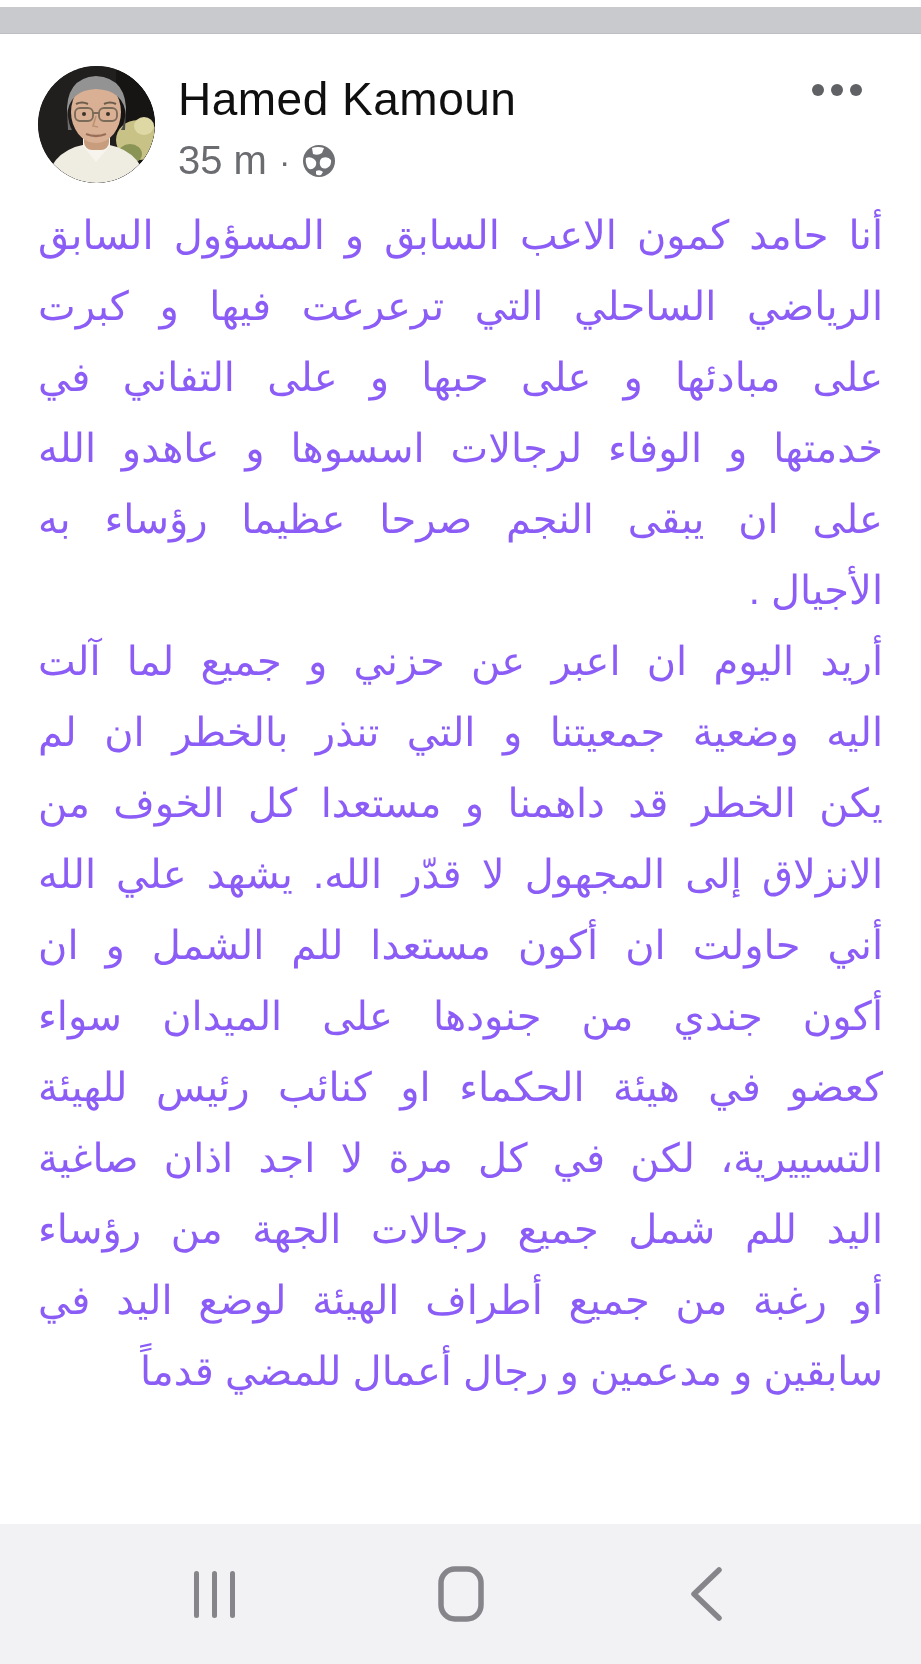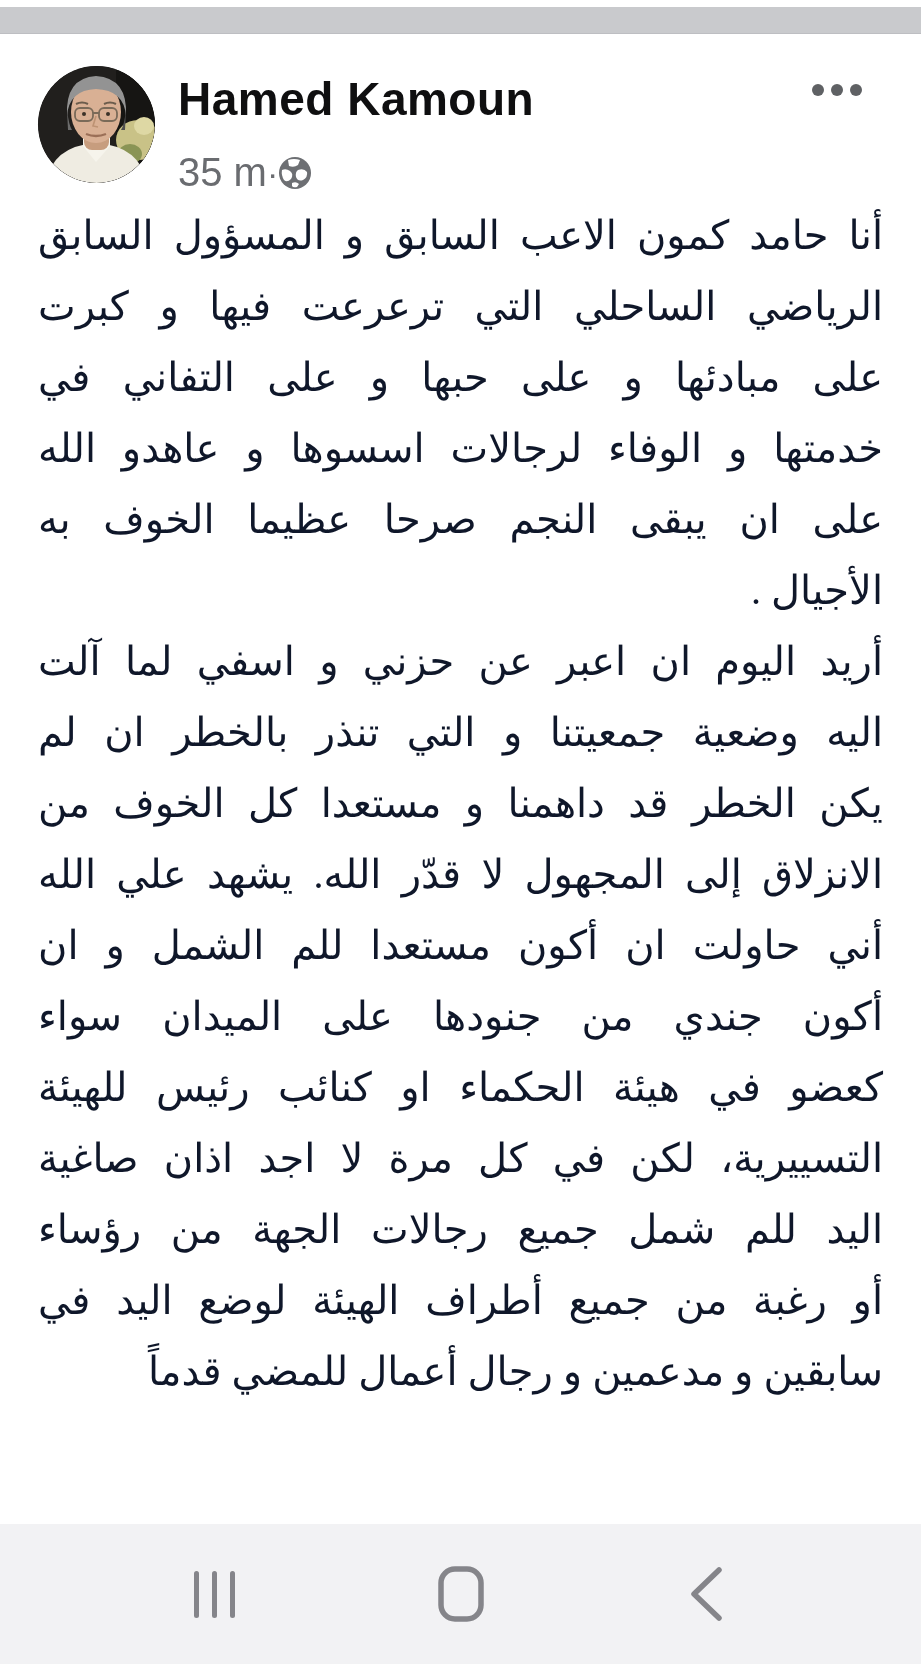--- a/index.html
+++ b/index.html
@@ -26,27 +26,27 @@
   .avatar {
     position: absolute; left: 38px; top: 32px;
     width: 117px; height: 117px;
     border-radius: 50%;
     overflow: hidden;
     background: #222;
   }
   .avatar svg { display: block; width: 100%; height: 100%; }
   .author-name {
     position: absolute; left: 178px; top: 38px;
-    font-size: 46px; font-weight: 700; color: #0f0f10;
+    font-size: 46px; font-weight: 400; color: #0f0f10;
     letter-spacing: 0.5px;
     white-space: nowrap;
   }
   .meta-row {
-    position: absolute; left: 178px; top: 116px;
-    display: flex; align-items: center; 
+    position: absolute; left: 178px; top: 104px;
+    display: flex; align-items: center; gap: 12px;
     font-size: 40px; color: #6a6c70;
   }
   .meta-sep { font-size: 34px; line-height: 40px; color: #6a6c70; }
   .globe-icon svg { display: block; width: 34px; height: 34px; }
   .dots-menu {
     position: absolute; right: 53px; top: 44px;
     display: flex; gap: 7px;
     padding: 6px; cursor: pointer;
   }
   .dots-menu span {
@@ -54,24 +54,24 @@
     background: #5f6164; display: block;
   }
 
   
   .post-text {
     position: absolute;
     left: 38px; right: 38px; top: 200px;
     direction: rtl;
   }
   .post-line {
-    font-family: Liberation Serif, serif;
+    font-family: Liberation Sans, sans-serif;
     font-size: 40px;
     line-height: 71px;
-    color: #0f172a;
+    color: #8b5cf6;
     text-align: justify;
     text-align-last: justify;
   }
   .post-line.pe { text-align-last: right; }
 
   
   .nav-bar {
     position: absolute; bottom: 0; left: 0;
     width: 100%; height: 140px;
     background: #f2f2f4;
@@ -145,23 +145,23 @@
         <span></span>
         <span></span>
     </div>
   </div>
 
   <div class="post-text">
       <div class="post-line">أنا حامد كمون الاعب السابق و المسؤول السابق</div>
       <div class="post-line">الرياضي الساحلي التي ترعرعت فيها و كبرت</div>
       <div class="post-line">على مبادئها و على حبها و على التفاني في</div>
       <div class="post-line">خدمتها و الوفاء لرجالات اسسوها و عاهدو الله</div>
-      <div class="post-line">على ان يبقى النجم صرحا عظيما الخوف به</div>
+      <div class="post-line">على ان يبقى النجم صرحا عظيما رؤساء به</div>
       <div class="post-line pe">الأجيال .</div>
-      <div class="post-line">أريد اليوم ان اعبر عن حزني و اسفي لما آلت</div>
+      <div class="post-line">أريد اليوم ان اعبر عن حزني و جميع لما آلت</div>
       <div class="post-line">اليه وضعية جمعيتنا و التي تنذر بالخطر ان لم</div>
       <div class="post-line">يكن الخطر قد داهمنا و مستعدا كل الخوف من</div>
       <div class="post-line">الانزلاق إلى المجهول لا قدّر الله. يشهد علي الله</div>
       <div class="post-line">أني حاولت ان أكون مستعدا للم الشمل و ان</div>
       <div class="post-line">أكون جندي من جنودها على الميدان سواء</div>
       <div class="post-line">كعضو في هيئة الحكماء او كنائب رئيس للهيئة</div>
       <div class="post-line">التسييرية، لكن في كل مرة لا اجد اذان صاغية</div>
       <div class="post-line">اليد للم شمل جميع رجالات الجهة من رؤساء</div>
       <div class="post-line">أو رغبة من جميع أطراف الهيئة لوضع اليد في</div>
       <div class="post-line pe">سابقين و مدعمين و رجال أعمال للمضي قدماً</div>

